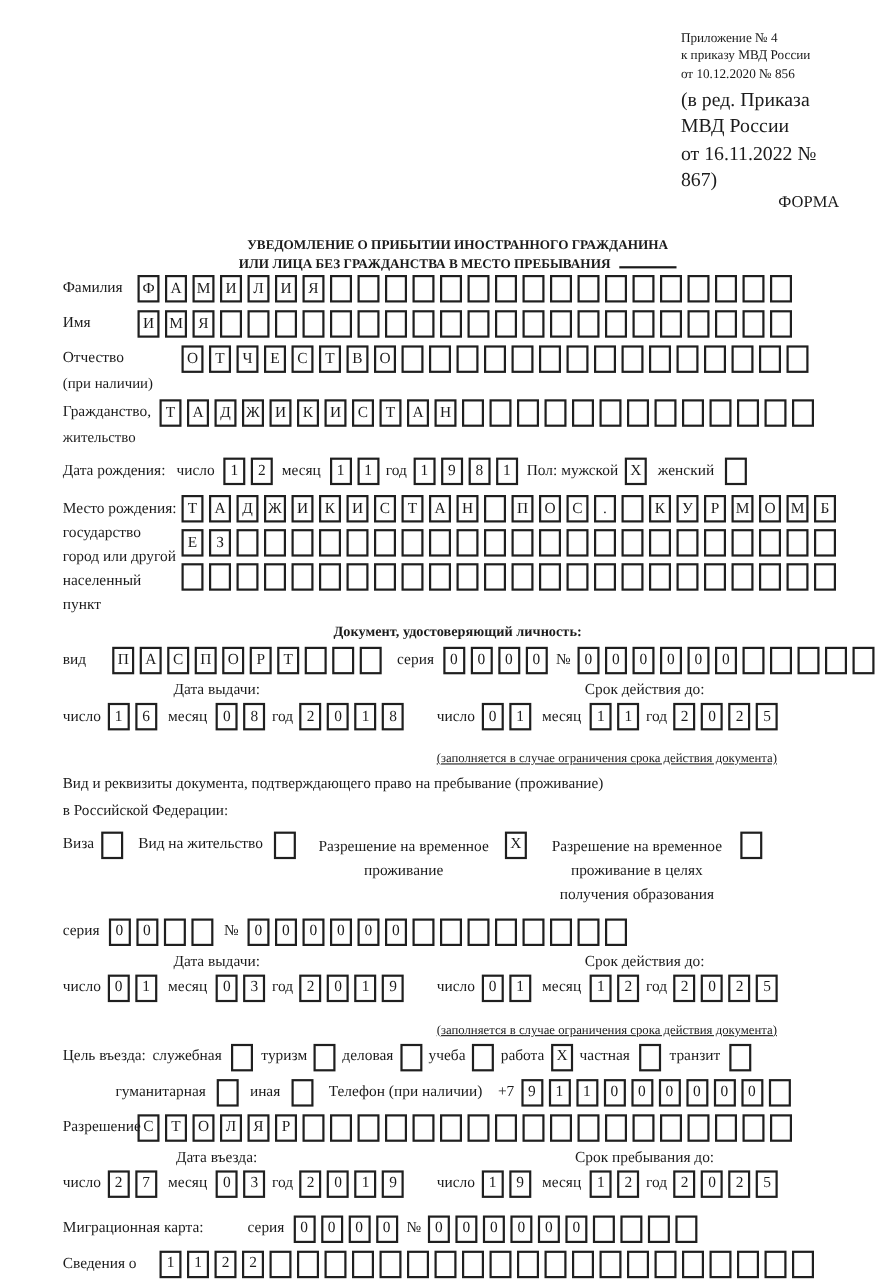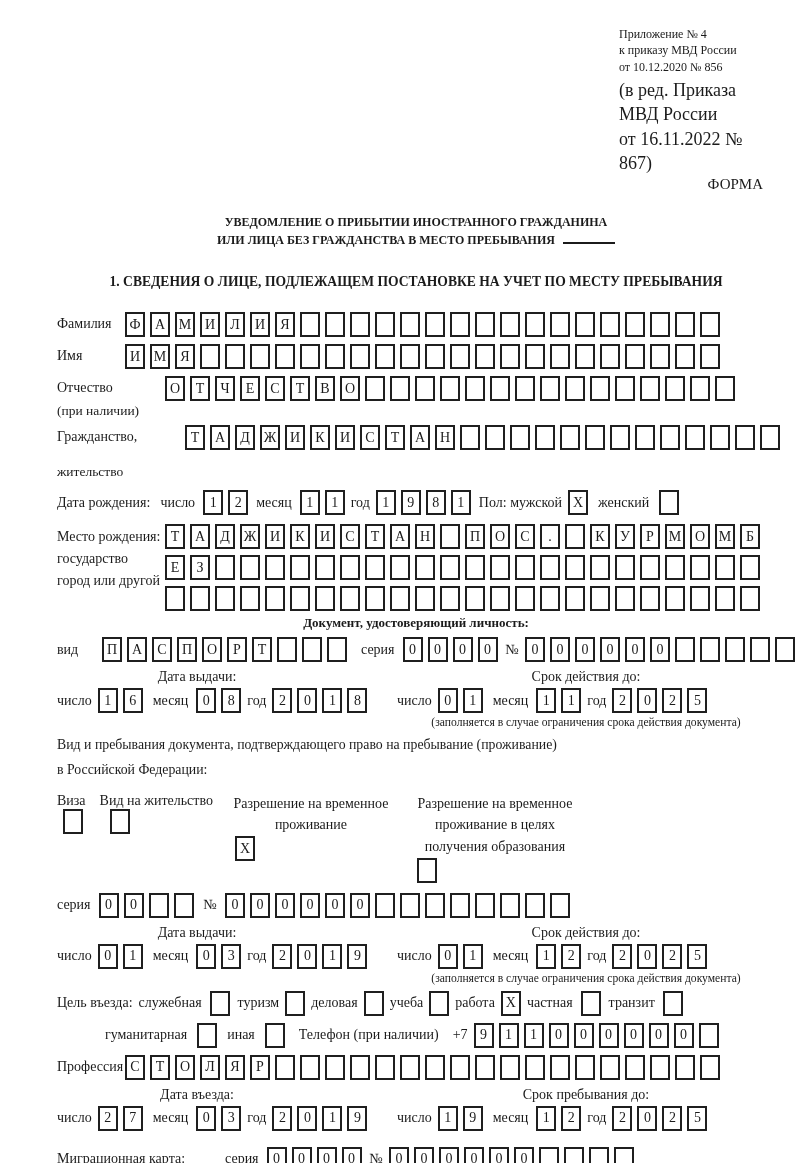--- a/index.html
+++ b/index.html
@@ -26,26 +26,26 @@
   .inline-row{display:flex;align-items:center;flex-wrap:nowrap;margin-bottom:7px;}
   .inline-row > *{flex:none;}
   .sp6{margin-left:6px;} .sp8{margin-left:8px;} .sp10{margin-left:10px;} .sp14{margin-left:14px;}
   
   .dpair{display:flex;margin-top:6px;margin-bottom:4px;}
   .dleft{width:340px;} .dright{flex:1;}
   .dheader{text-align:center;margin-bottom:3px;}
   .dleft .dheader{padding-right:60px;}
   .dline{display:flex;align-items:center;}
   .dline > *{flex:none;}
-  .footnote{font-size:11.6px;text-align:center;margin-top:3px;}
+  .footnote{font-size:11.6px;margin-top:19px;text-decoration:underline;}
   .heading-c{text-align:center;font-weight:bold;font-size:13px;margin:2px 0 6px 0;}
   .intro{font-size:13.8px;line-height:1.8;margin-top:4px;}
   
   .opts{display:flex;align-items:flex-start;margin-top:6px;margin-bottom:10px;}
-  .opt{display:flex;align-items:flex-start;flex-direction:column;}
+  .opt{display:flex;align-items:flex-start;}
   .opt .olabel{padding-top:4px;}
   .opt .center{text-align:center;line-height:1.55;}
 </style>
 </head>
 <body>
 
 <div class="page">
 
   <div class="hdr">
     <div>Приложение № 4</div>
@@ -56,21 +56,20 @@
     <div>(в ред. Приказа МВД России</div>
     <div>от 16.11.2022 № 867)</div>
   </div>
   <div class="forma">ФОРМА</div>
 
   <div class="title">
     <div>УВЕДОМЛЕНИЕ О ПРИБЫТИИ ИНОСТРАННОГО ГРАЖДАНИНА</div>
     <div><span>ИЛИ ЛИЦА БЕЗ ГРАЖДАНСТВА В МЕСТО ПРЕБЫВАНИЯ</span><span class="blank-line"></span></div>
   </div>
 
-  <div class="sec-head">1. СВЕДЕНИЯ О ЛИЦЕ, ПОДЛЕЖАЩЕМ ПОСТАНОВКЕ НА УЧЕТ ПО МЕСТУ ПРЕБЫВАНИЯ</div>
 
   <div class="frow">
     <div class="flabel w68">Фамилия</div>
     <div class="cells">
         <span class="cell">Ф</span>
         <span class="cell">А</span>
         <span class="cell">М</span>
         <span class="cell">И</span>
         <span class="cell">Л</span>
         <span class="cell">И</span>
@@ -150,21 +149,21 @@
         <span class="cell"></span>
         <span class="cell"></span>
         <span class="cell"></span>
         <span class="cell"></span>
         <span class="cell"></span>
         <span class="cell"></span>
       </div>
   </div>
   <div class="note" style="margin-bottom:6px;">(при наличии)</div>
 
-  <div class="frow" style="margin-bottom:14px;gap:40px;">
+  <div class="frow" style="margin-bottom:2px;">
     <div class="flabel w88">Гражданство,</div>
     <div class="cells">
         <span class="cell">Т</span>
         <span class="cell">А</span>
         <span class="cell">Д</span>
         <span class="cell">Ж</span>
         <span class="cell">И</span>
         <span class="cell">К</span>
         <span class="cell">И</span>
         <span class="cell">С</span>
@@ -215,20 +214,21 @@
     <span class="cells sp10">
         <span class="cell"></span>
       </span>
   </div>
 
   <div class="frow" style="margin-bottom:4px;">
     <div class="lblock w108">
       <div>Место рождения:</div>
       <div>государство</div>
       <div>город или другой</div>
+      <div>населенный пункт</div>
     </div>
     <div class="stack">
       <div class="cells">
           <span class="cell">Т</span>
           <span class="cell">А</span>
           <span class="cell">Д</span>
           <span class="cell">Ж</span>
           <span class="cell">И</span>
           <span class="cell">К</span>
           <span class="cell">И</span>
@@ -387,21 +387,21 @@
             <span class="cell">0</span>
             <span class="cell">2</span>
             <span class="cell">5</span>
           </span>
       </div>
       <div class="footnote">(заполняется в случае ограничения срока действия документа)</div>
     </div>
   </div>
 
   <div class="intro">
-    <div>Вид и пребывания документа, подтверждающего право на пребывание (проживание)</div>
+    <div>Вид и реквизиты документа, подтверждающего право на пребывание (проживание)</div>
     <div>в Российской Федерации:</div>
   </div>
 
   <div class="opts">
     <div class="opt">
       <span class="olabel">Виза</span>
       <span class="cells sp6">
           <span class="cell"></span>
         </span>
     </div>
@@ -551,21 +551,21 @@
         <span class="cell">0</span>
         <span class="cell">0</span>
         <span class="cell">0</span>
         <span class="cell">0</span>
         <span class="cell">0</span>
         <span class="cell"></span>
       </span>
   </div>
 
   <div class="frow" style="margin-top:2px;">
-    <div class="flabel w68">Профессия</div>
+    <div class="flabel w68">Разрешение</div>
     <div class="cells">
         <span class="cell">С</span>
         <span class="cell">Т</span>
         <span class="cell">О</span>
         <span class="cell">Л</span>
         <span class="cell">Я</span>
         <span class="cell">Р</span>
         <span class="cell"></span>
         <span class="cell"></span>
         <span class="cell"></span>

